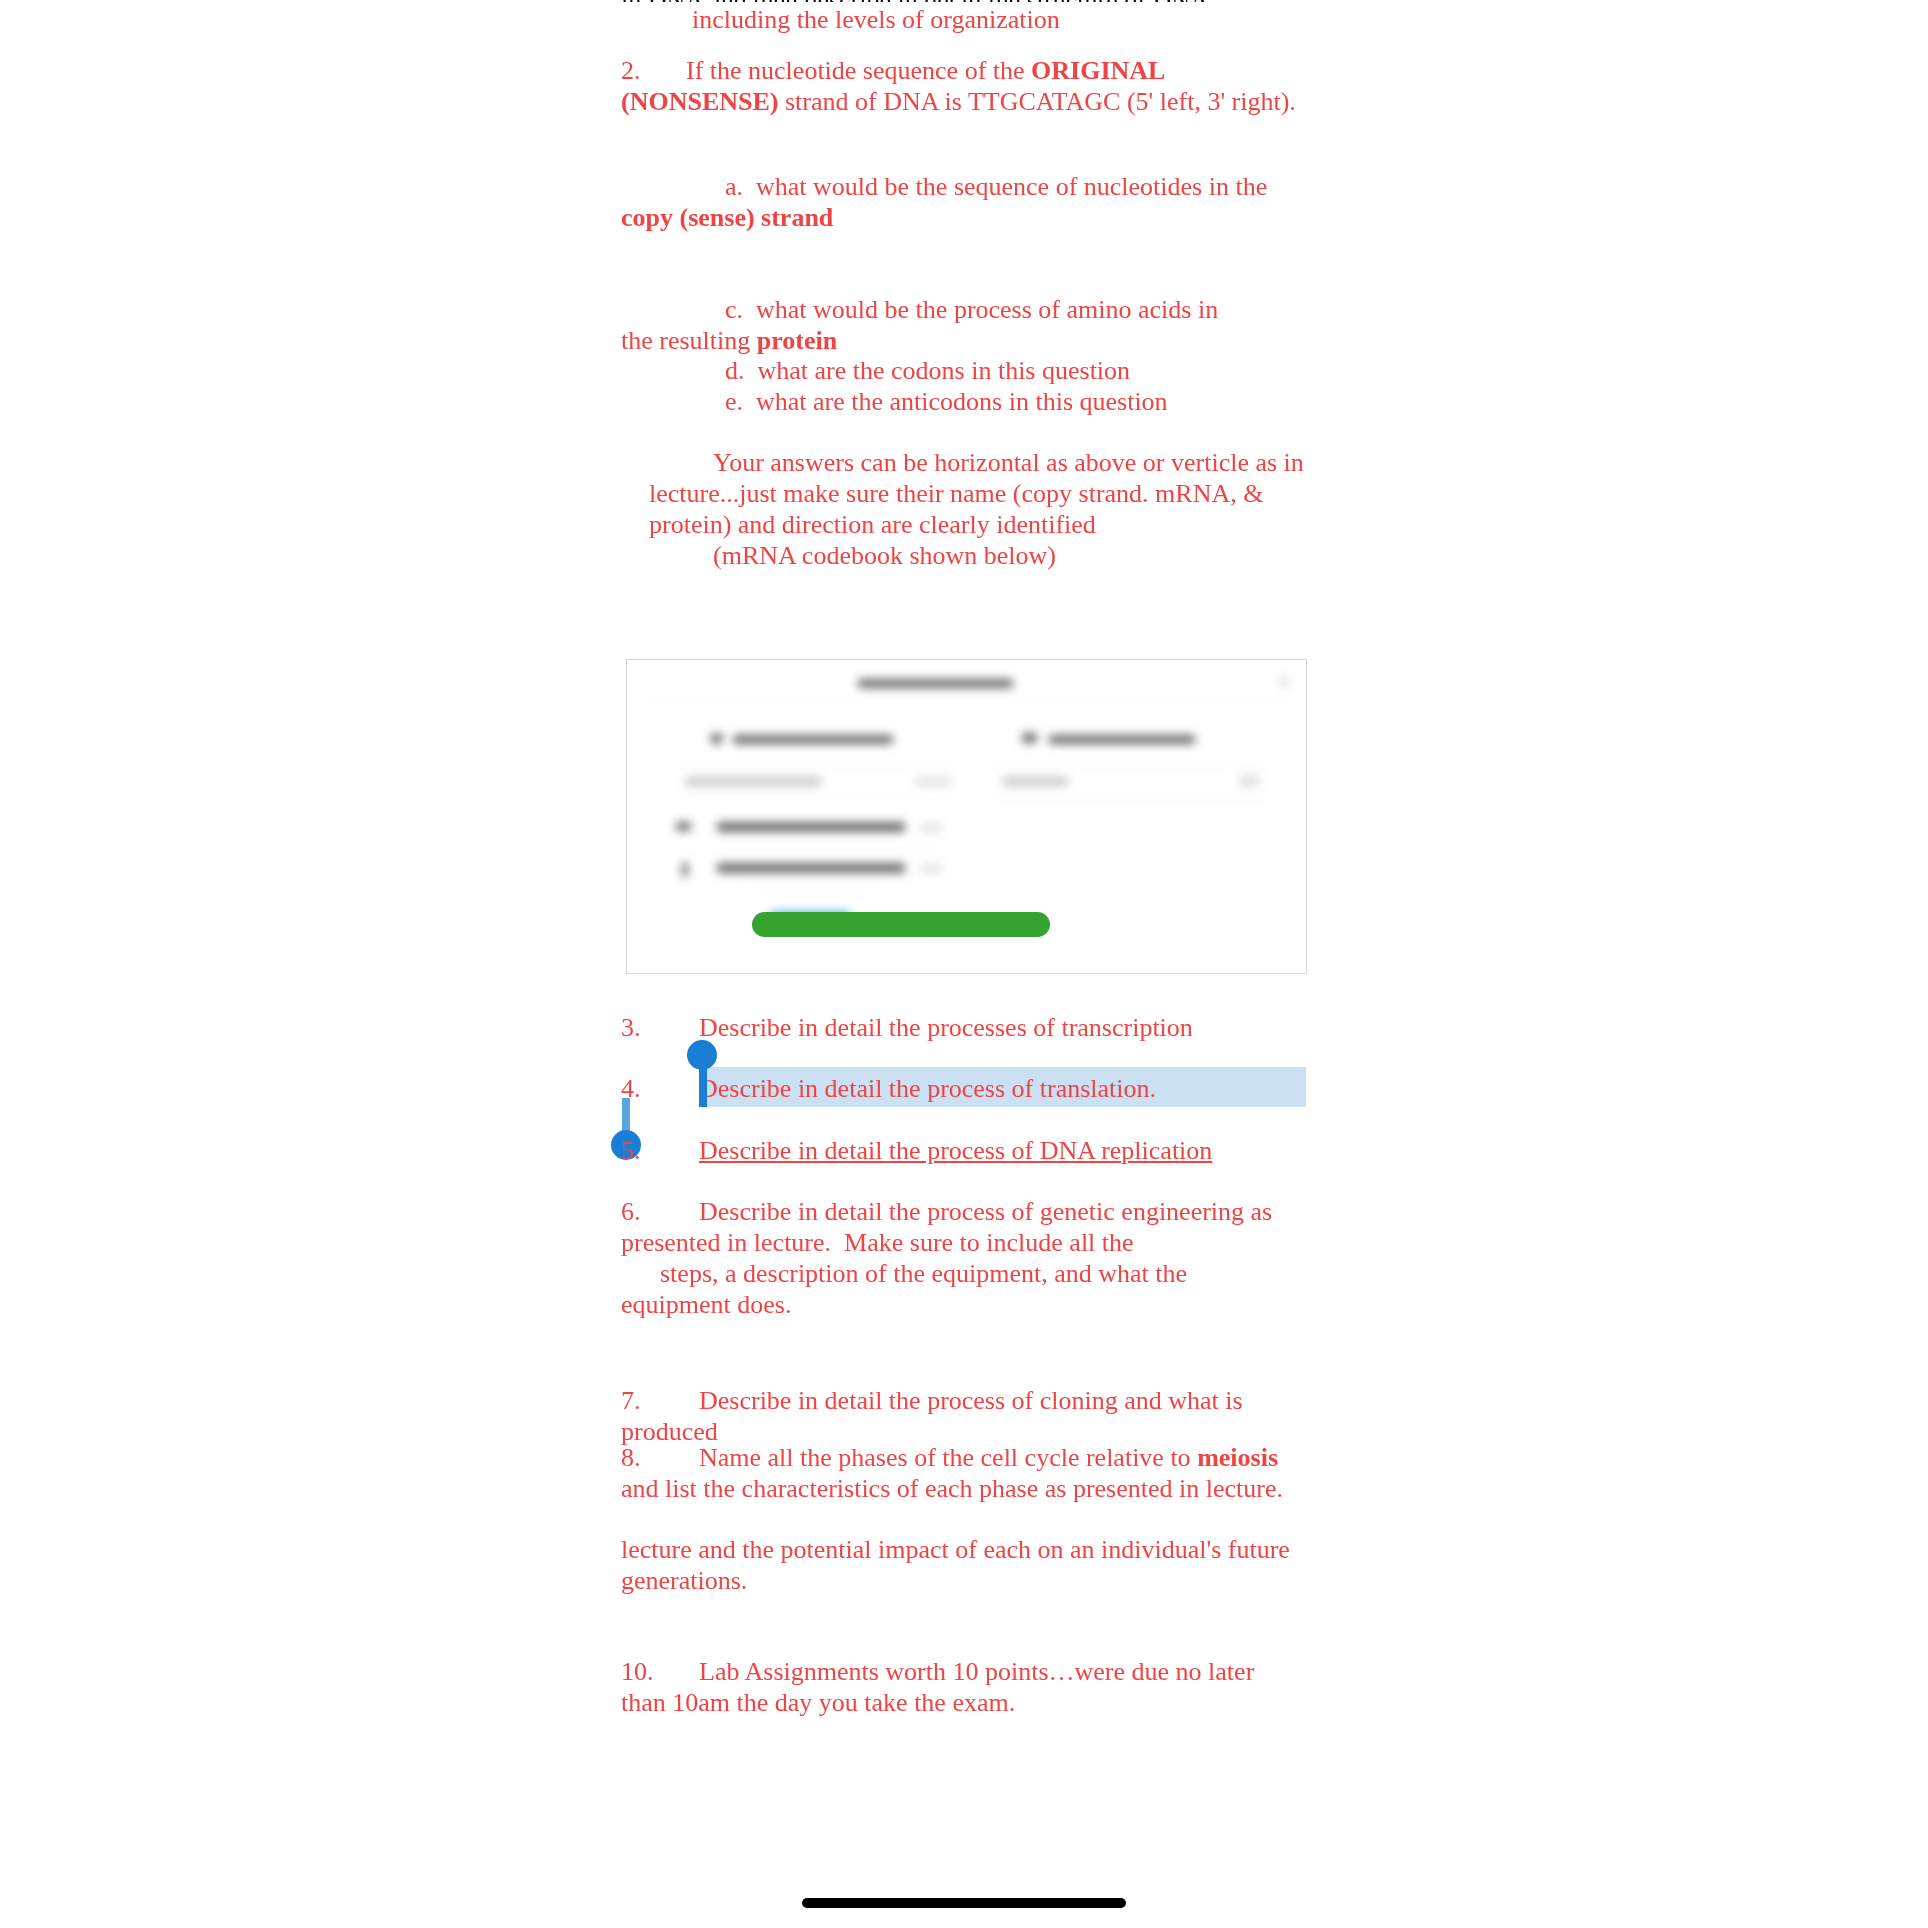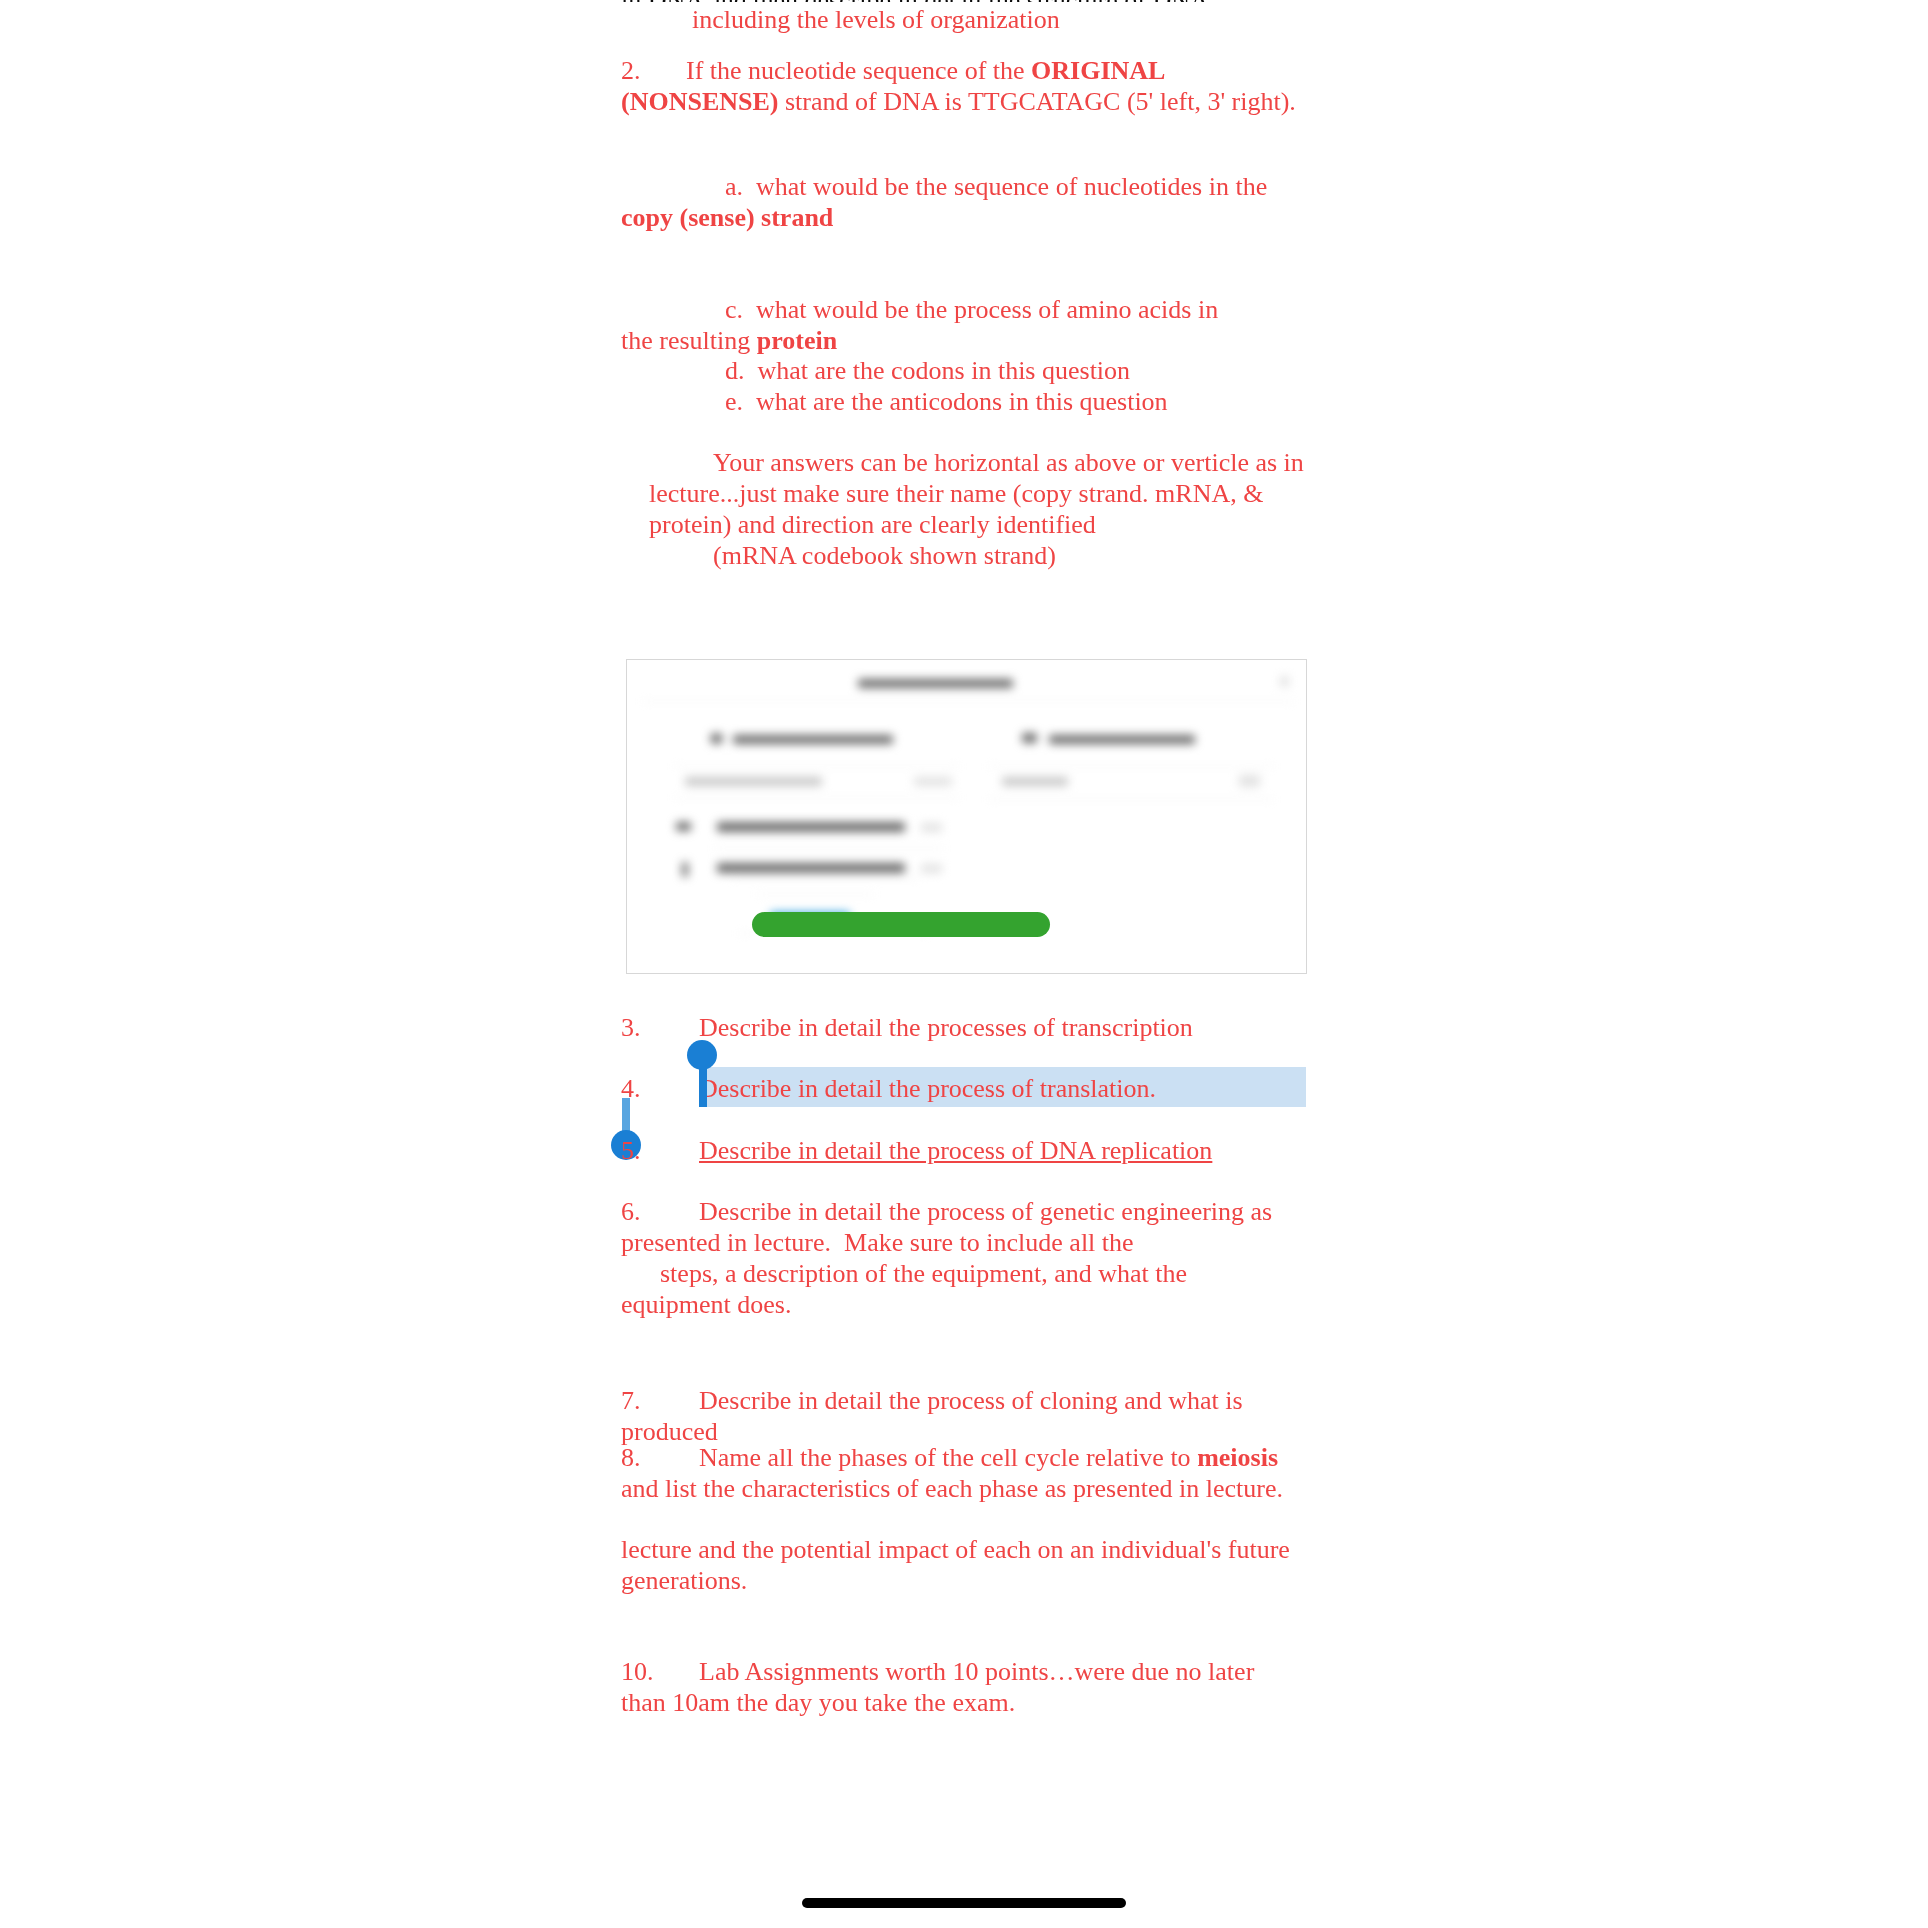--- a/index.html
+++ b/index.html
@@ -180,21 +180,21 @@
   </div>
 
   <div class="text-col" style="top:386px;">
     <div class="para" style="padding-left:104px;">e.  what are the anticodons in this question</div>
   </div>
 
   <div class="text-col" style="top:447px;margin-left:28px;">
     <div class="para" style="padding-left:64px;">Your answers can be horizontal as above or verticle as in</div>
     <div class="para">lecture...just make sure their name (copy strand. mRNA, &amp;</div>
     <div class="para">protein) and direction are clearly identified</div>
-    <div class="para" style="padding-left:64px;">(mRNA codebook shown strand)</div>
+    <div class="para" style="padding-left:64px;">(mRNA codebook shown below)</div>
   </div>
 
   <div id="embedded-shot">
     <div class="blurwrap">
 
       <div class="bl dark" style="left:231px; top:19px; width:155px; height:8.5px;"></div>
       <div class="bl vlight" style="left:653px; top:16px; width:9.4px; height:11.3px;"></div>
       <div class="bl line" style="left:17px; top:41px; width:648px;"></div>
 
       <div class="bl dark" style="left:83px; top:73px; width:13px; height:11.3px; border-radius:50%;"></div>

